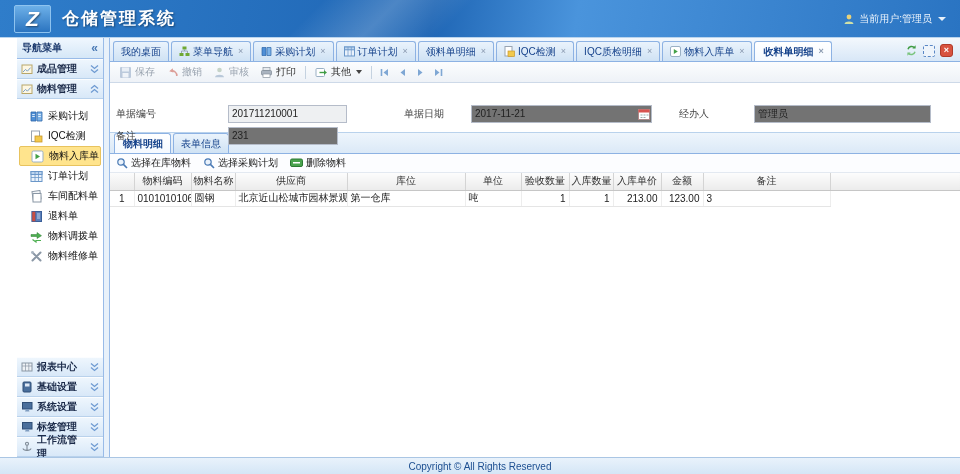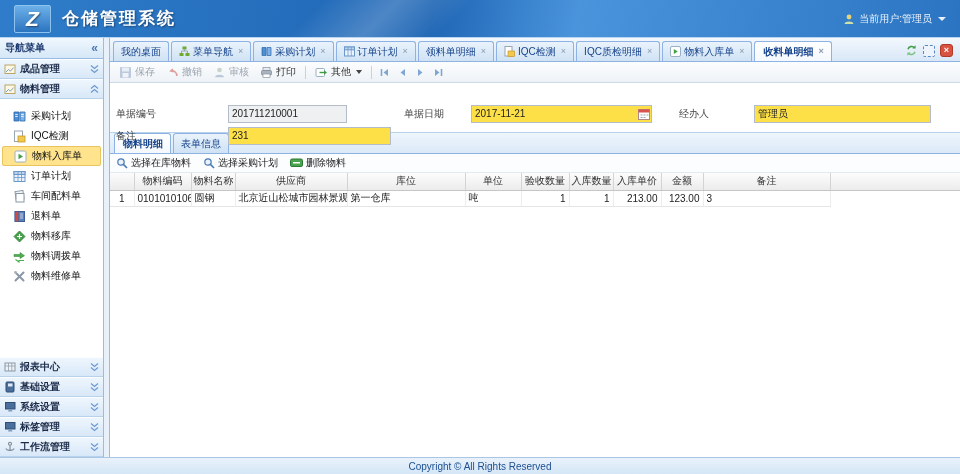--- a/index.html
+++ b/index.html
@@ -20,21 +20,21 @@
           text-shadow: 1px 1px 2px rgba(0,0,0,.45); }
   .app-title { color: #fff; font-size: 17px; font-weight: bold; margin-left: 11px; letter-spacing: 2px;
                text-shadow: 1px 1px 2px rgba(0,0,0,.4); }
   .user { margin-left: auto; display: flex; align-items: center; gap: 4px; color: #eef5fc; position: relative; z-index: 2; }
   .caret-down { width: 0; height: 0; border-left: 4px solid transparent; border-right: 4px solid transparent;
                 border-top: 4px solid #e8f1fa; margin-left: 2px; }
 
   
   .main { flex: 1; display: flex; min-height: 0; }
   .sidebar { flex: 0 0 104px; width: 104px; display: flex; flex-direction: column; background: #fff;
-             border-right: 1px solid #99bbe8; }
+             border-right: 1px solid #99bbe8; padding-left: 17px; }
   .splitter { flex: 0 0 5px; background: #e8f1fa; }
   .content { flex: 1; min-width: 0; display: flex; flex-direction: column; background: #fff;
              border-left: 1px solid #99bbe8; }
 
   
   .nav-header { height: 21px; flex: 0 0 21px; display: flex; align-items: center; justify-content: space-between;
                 padding: 0 5px; background: linear-gradient(#f0f7fe, #d5e7f7); border-bottom: 1px solid #99bbe8;
                 color: #1d3a6e; font-weight: bold; }
   .collapse-glyph { color: #4a7ab5; font-size: 12px; font-weight: bold; cursor: pointer; }
   .acc-header { height: 20px; flex: 0 0 20px; display: flex; align-items: center; gap: 4px; padding: 0 4px;
@@ -70,21 +70,21 @@
   .tsep { width: 1px; height: 13px; background: #c5d2e0; margin: 0 3px; }
   .caret-sm { width: 0; height: 0; border-left: 3.5px solid transparent; border-right: 3.5px solid transparent;
               border-top: 4px solid #444; margin-left: 2px; }
   .nav-arrow { padding: 1px 3px; cursor: pointer; display: flex; align-items: center; }
 
   
   .formpanel { flex: 0 0 47px; padding-top: 5px; background: #fff; }
   .form-row { position: relative; height: 19px; margin-bottom: 3px; }
   .fg { position: absolute; top: 16px; display: flex; align-items: center; height: 19px; }
   .f-label { color: #444; }
-  .tf { height: 18px; border: 1px solid #b5bcc9; background: #fde047; padding: 0 3px; font-size: 10px;
+  .tf { height: 18px; border: 1px solid #b5bcc9; background: #737373; padding: 0 3px; font-size: 10px;
         font-family: "Liberation Sans", sans-serif; color: #222; }
   .tf.ro { background: #eef0f2; }
   .input-wrap { position: relative; display: inline-block; }
   .cal { position: absolute; right: 2px; top: 3px; cursor: pointer; }
 
   
   .subtabs { height: 22px; flex: 0 0 22px; display: flex; align-items: flex-end; gap: 2px; padding: 3px 4px 0;
              background: linear-gradient(#eef5fc, #dbe9f7); border-top: 1px solid #b9d2ec; border-bottom: 1px solid #8db2e3; }
   .btnrow { height: 19px; flex: 0 0 19px; display: flex; align-items: center; gap: 12px; padding: 0 6px;
             background: #fcfdff; border-bottom: 1px solid #e3e9f1; }
@@ -214,29 +214,20 @@
         </div>
         <div class="nav-item">
           <span class="icon">
             <svg width="13" height="13">
                 <rect x="2" y="1.5" width="9.5" height="10" fill="#5b7fb9" stroke="#3a5f99"></rect>
                 <rect x="2" y="1.5" width="3.5" height="10" fill="#c94f44" stroke="#3a5f99" stroke-width=".5"></rect>
                 <path d="M7 4h3M7 6h3M7 8h3" stroke="#dfe9f5" stroke-width=".8"></path>
               </svg>
           </span>
           <span>退料单</span>
-        </div>
-        <div class="nav-item">
-          <span class="icon">
-            <svg width="13" height="13">
-                <path d="M6.5 1L12 6.5 6.5 12 1 6.5z" fill="#43a047" stroke="#2c7a33" stroke-width=".8"></path>
-                <path d="M4 6.5h5M6.5 4v5" stroke="#fff" stroke-width="1.2"></path>
-              </svg>
-          </span>
-          <span>物料移库</span>
         </div>
         <div class="nav-item">
           <span class="icon">
             <svg width="13" height="13">
                 <path d="M1 4.5h6V2.5l4.5 3.2L7 8.5V6.5H1z" fill="#4caf50" stroke="#2c7a33" stroke-width=".5"></path>
                 <path d="M11 10.5H6v1.5L2.5 9.5" fill="none" stroke="#4caf50" stroke-width="1.2"></path>
               </svg>
           </span>
           <span>物料调拨单</span>
         </div>
@@ -507,21 +498,21 @@
             </span>
           </div>
           <div class="fg" style="left:569px;">
             <span class="f-label" style="width:75px;">经办人</span>
             <input class="tf" style="width: 177px;" value="管理员">
           </div>
         </div>
         <div class="form-row">
           <div class="fg" style="left:6px;">
             <span class="f-label" style="width:112px;">备注</span>
-            <input class="tf" style="width: 163px;" value="231">
+            <input class="tf" style="width: 110px;" value="231">
           </div>
         </div>
       </div>
 
       <div class="subtabs">
         <div class="tab active">
           <span>物料明细</span>
         </div>
         <div class="tab">
           <span>表单信息</span>

